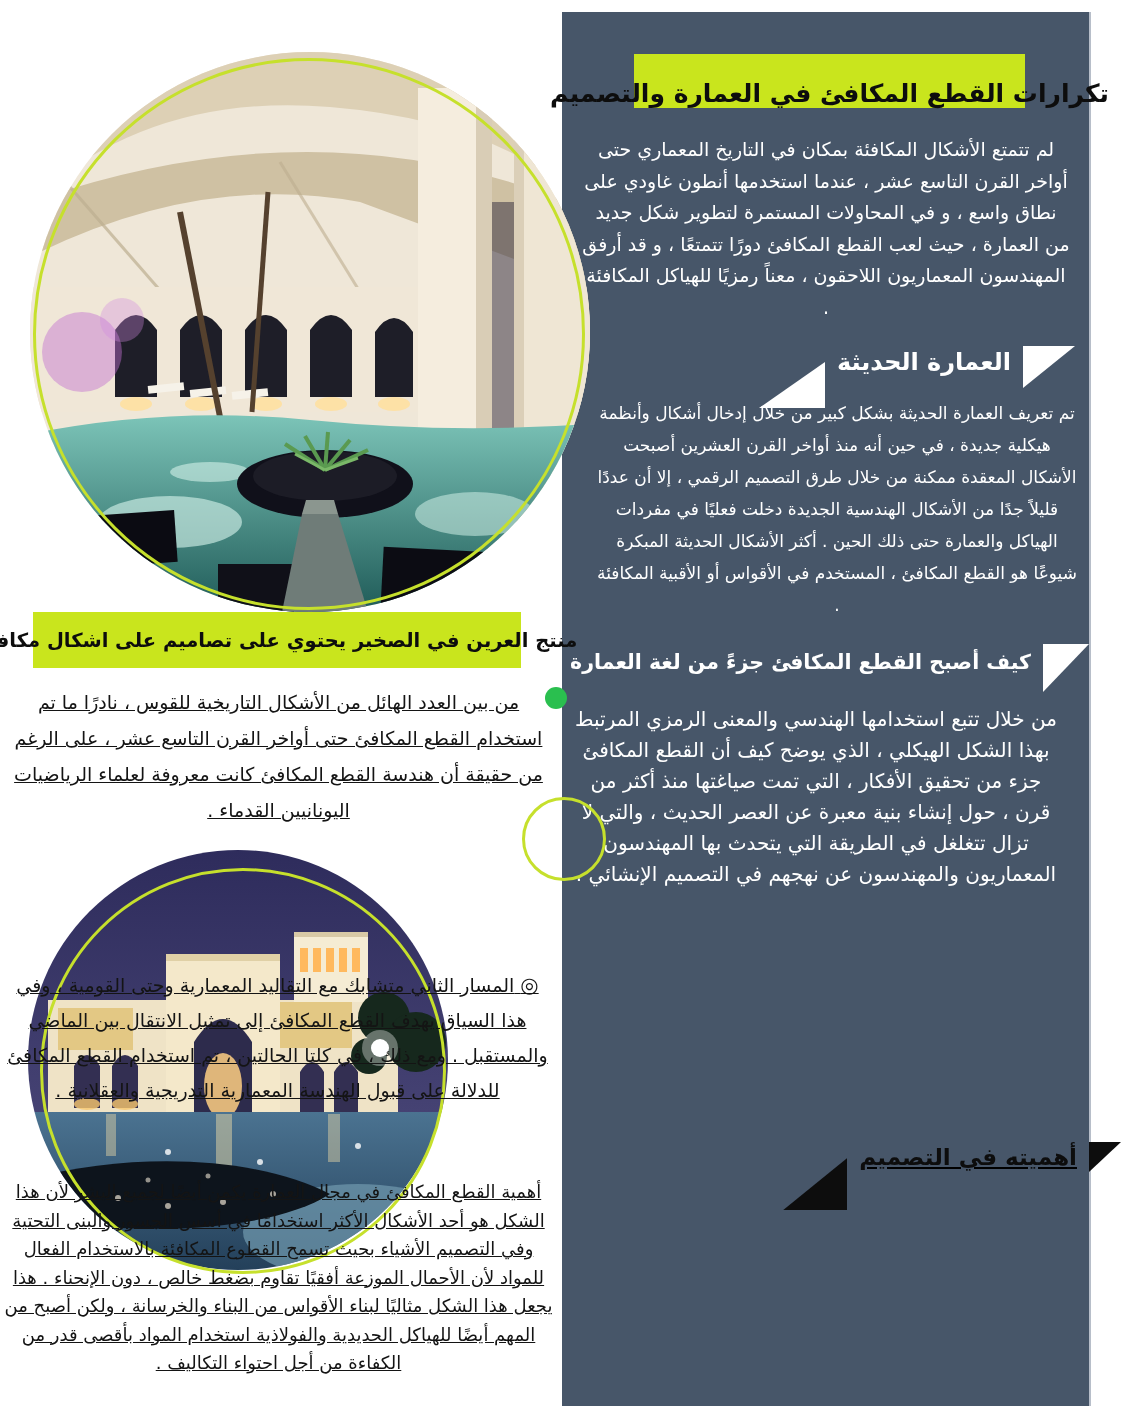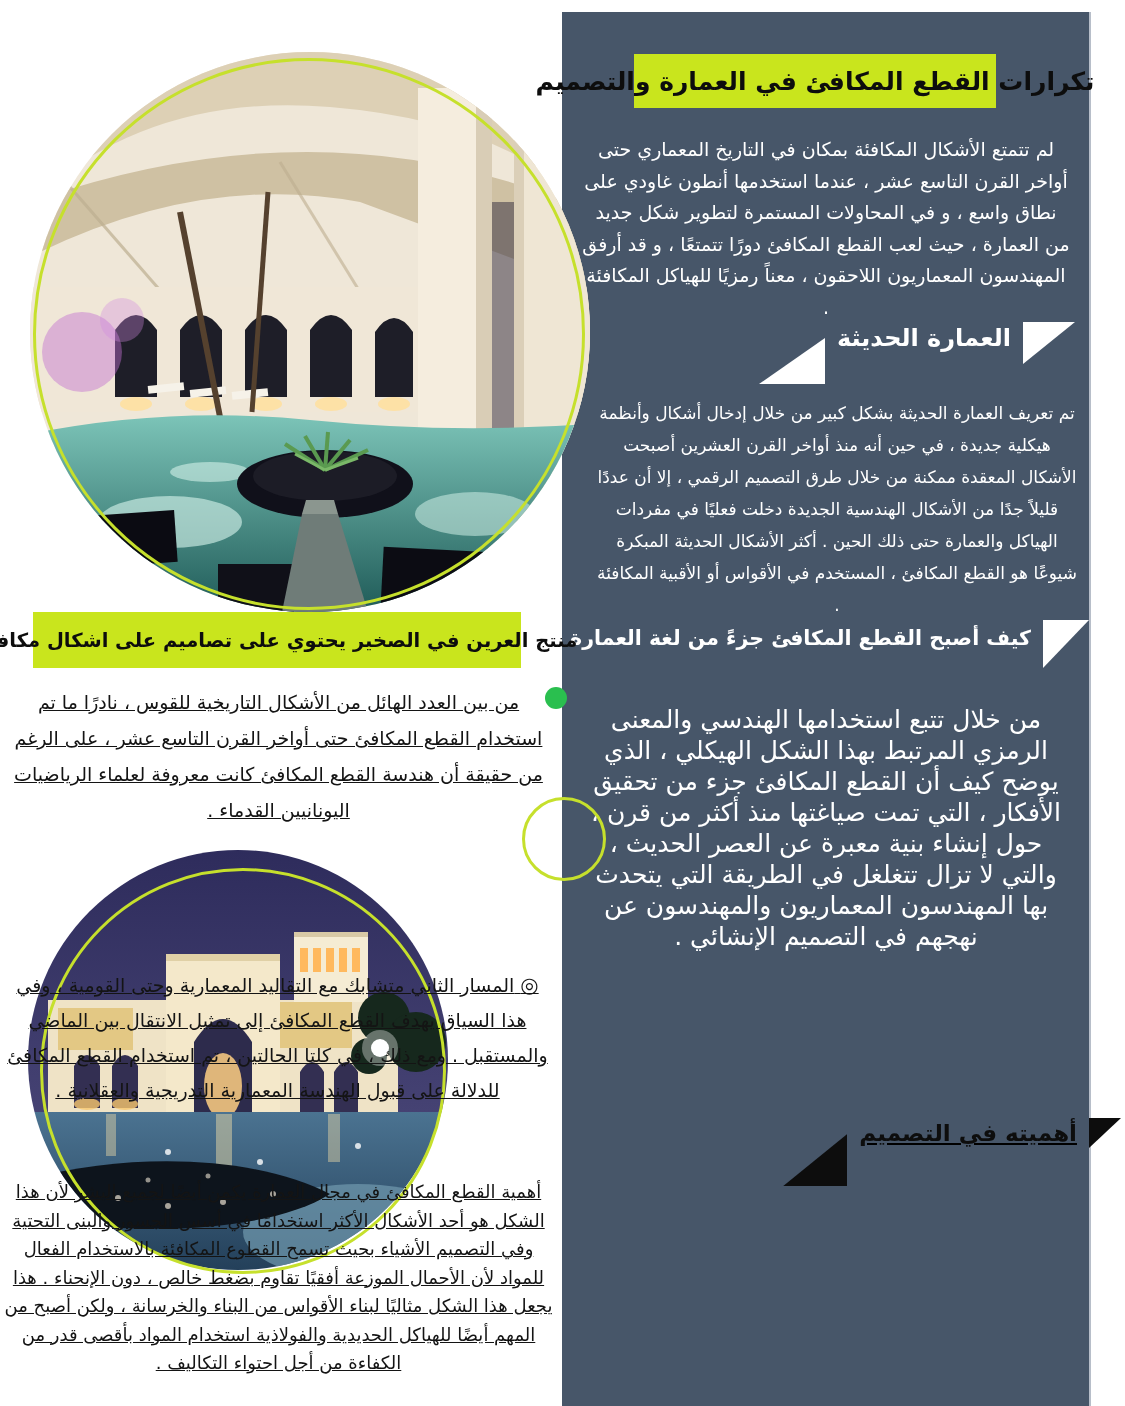--- a/index.html
+++ b/index.html
@@ -3,30 +3,30 @@
 <meta charset="utf-8">
 <style>
   html,body{margin:0;padding:0;background:#ffffff;}
   #page{position:relative;width:1125px;height:1406px;background:#ffffff;overflow:hidden;
         font-family:"DejaVu Sans","Liberation Sans",sans-serif;}
 
   
   .panel{position:absolute;left:562px;top:12px;width:527px;height:1394px;
          background:#475669;border-right:2px solid #b7bec9;z-index:1;}
 
-  .title-box{position:absolute;left:72px;top:42px;width:362px;height:54px;
-             background:#c9e51d;display:flex;align-items:center;justify-content:center;}
+  .title-box{position:absolute;left:72px;top:42px;width:391px;height:54px;
+             background:#c9e51d;display:flex;align-items:flex-end;justify-content:center;}
   .title-box span{font-size:25px;font-weight:bold;color:#0d0d0d;white-space:nowrap;}
 
   .panel p{position:absolute;margin:0;color:#ffffff;text-align:center;}
   .p-intro{left:20px;top:122px;width:488px;font-size:19px;line-height:31.5px;}
   .p-modern{left:31px;top:385px;width:488px;font-size:17px;line-height:32px;}
-  .p-how{left:22px;top:692px;width:484px;font-size:25px;line-height:31px;}
-
-  .hdr{position:absolute;display:flex;align-items:flex-start;}
+  .p-how{left:12px;top:692px;width:484px;font-size:20px;line-height:31px;}
+
+  .hdr{position:absolute;display:flex;align-items:flex-start;margin-top:24px;}
   .hdr .lbl{font-size:24px;font-weight:bold;color:#ffffff;margin:2px 12px 0 12px;white-space:nowrap;}
   .tri{display:block;}
   .tri-start{clip-path:polygon(0 0,100% 0,0 100%);}
   .tri-end{clip-path:polygon(100% 0,100% 100%,0 100%);}
   .tri-white{background:#ffffff;}
   .tri-black{background:#0d0d0d;}
 
   .hdr-modern{right:14px;top:310px;}
   .hdr-modern .tri-start{width:52px;height:42px;}
   .hdr-modern .tri-end{width:66px;height:46px;margin-top:16px;}

